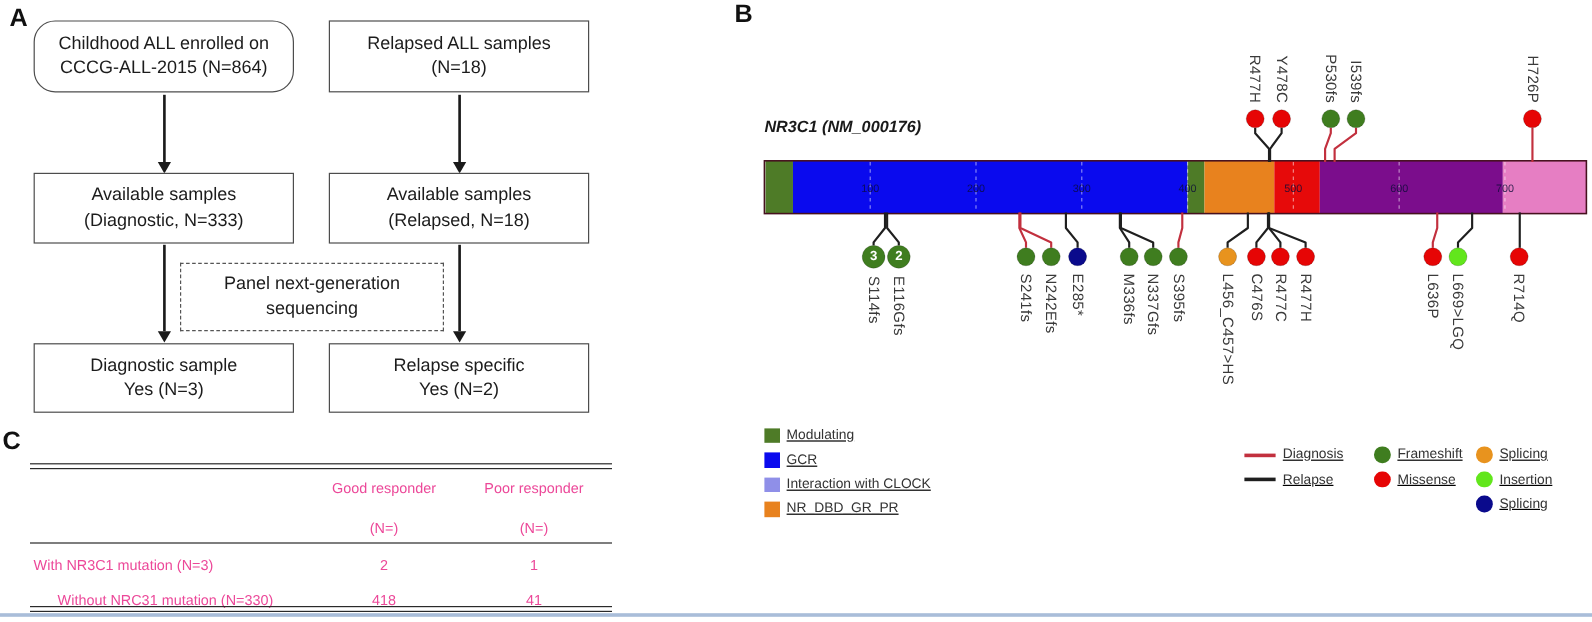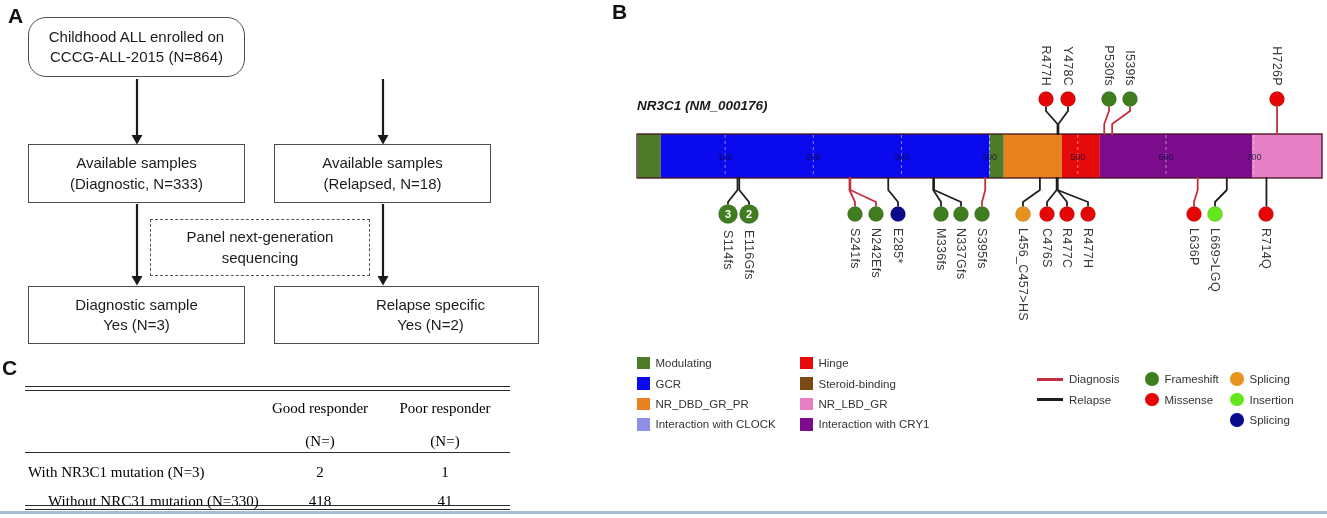--- a/index.html
+++ b/index.html
@@ -11,30 +11,30 @@
   .fbox{position:absolute;border:1.6px solid #4d4d4d;background:#fff;display:flex;
         flex-direction:column;align-items:center;justify-content:center;
         font-size:15px;line-height:1.35;color:#1c1c1c;text-align:center;}
   .fbox.dashed{border:1.6px dashed #555;text-align:center;}
   
   .bar-title{font:italic bold 13.5px "Liberation Sans",sans-serif;fill:#1a1a1a;}
   .mut-label{font:12.5px "Liberation Sans",sans-serif;fill:#3a3a3a;letter-spacing:.3px;}
   .tick-label{font:9px "Liberation Sans",sans-serif;fill:#0c0c38;opacity:.8;}
   .count-label{font:bold 11px "Liberation Sans",sans-serif;fill:#fff;}
   
-  .legend-col{position:absolute;}
+  .legend-col{position:absolute;text-decoration:underline;}
   .legend-row{display:flex;align-items:center;height:20.4px;gap:6px;}
   .swatch{width:12.5px;height:12.5px;flex:0 0 auto;}
   .line-swatch{width:26px;height:3px;flex:0 0 auto;}
   .circle-swatch{width:13.5px;height:13.5px;border-radius:50%;flex:0 0 auto;}
   .legend-row .lbl{font-size:11.5px;color:#333;white-space:nowrap;}
   
   .rule-double{position:absolute;height:3.2px;border-top:1.6px solid #2a2a2a;border-bottom:1.6px solid #2a2a2a;}
   .rule-single{position:absolute;height:0;border-top:1.6px solid #2a2a2a;}
-  .cell{position:absolute;font-size:15px;color:#000000;white-space:nowrap;font-family:Liberation Serif, serif;}
+  .cell{position:absolute;font-size:12px;color:#ec4899;white-space:nowrap;}
   .cell.center{text-align:center;}
   .bottom-strip{position:absolute;height:2.5px;background:#a9bdd9;}
 </style>
 </head>
 <body>
 
 <div class="stage">
 
   <div class="panel-label" style="left:8px;top:4px;">A</div>
 
@@ -54,37 +54,41 @@
     <g stroke="#1a1a1a" stroke-width="2.2">
       <line x1="383" y1="204" x2="383" y2="276"></line>
       <polygon points="377.5,276 388.5,276 383,285.5" fill="#1a1a1a" stroke="none"></polygon>
     </g>
   </svg>
 
   <div class="fbox" style="left:28px;top:17px;width:215px;height:58px;border-radius:18px;">
     <div>Childhood ALL enrolled on</div>
     <div>CCCG-ALL-2015 (N=864)</div>
   </div>
+  <div class="fbox" style="left:274px;top:17px;width:215px;height:58px;">
+    <div>Relapsed ALL samples</div>
+    <div>(N=18)</div>
+  </div>
   <div class="fbox" style="left:28px;top:144px;width:215px;height:57px;">
     <div>Available samples</div>
     <div>(Diagnostic, N=333)</div>
   </div>
   <div class="fbox" style="left:274px;top:144px;width:215px;height:57px;">
     <div>Available samples</div>
     <div>(Relapsed, N=18)</div>
   </div>
   <div class="fbox dashed" style="left:150px;top:219px;width:218px;height:55px;">
     <div>Panel next-generation</div>
     <div>sequencing</div>
   </div>
   <div class="fbox" style="left:28px;top:286px;width:215px;height:56px;">
     <div>Diagnostic sample</div>
     <div>Yes (N=3)</div>
   </div>
-  <div class="fbox" style="left:274px;top:286px;width:215px;height:56px;padding-left:48px;">
+  <div class="fbox" style="left:274px;top:286px;width:215px;height:56px;">
     <div>Relapse specific</div>
     <div>Yes (N=2)</div>
   </div>
 
   <div class="panel-label" style="left:612px;top:0px;">B</div>
   <svg id="lollipop" class="abs" style="left:610px;top:0;" width="717" height="360" viewBox="0 0 717 360">
       <text x="27" y="110" class="bar-title">NR3C1 (NM_000176)</text>
       <rect x="27.88159588159588" y="134" width="22.921492921492916" height="44" fill="#4E7B27"></rect>
       <rect x="50.8030888030888" y="134" width="328.83526383526385" height="44" fill="#0A0AEE"></rect>
       <rect x="379.6383526383526" y="134" width="14.105534105534105" height="44" fill="#4E7B27"></rect>
@@ -174,44 +178,26 @@
   <div id="legend-domains-col1" class="legend-col" style="left:637px;top:353px;">
       <div class="legend-row">
         <span class="swatch" style="background: rgb(78, 123, 39);"></span>
         <span class="lbl">Modulating</span>
       </div>
       <div class="legend-row">
         <span class="swatch" style="background: rgb(10, 10, 238);"></span>
         <span class="lbl">GCR</span>
       </div>
       <div class="legend-row">
+        <span class="swatch" style="background: rgb(143, 143, 232);"></span>
+        <span class="lbl">Interaction with CLOCK</span>
+      </div>
+      <div class="legend-row">
         <span class="swatch" style="background: rgb(232, 130, 30);"></span>
         <span class="lbl">NR_DBD_GR_PR</span>
-      </div>
-      <div class="legend-row">
-        <span class="swatch" style="background: rgb(143, 143, 232);"></span>
-        <span class="lbl">Interaction with CLOCK</span>
-      </div>
-    </div>
-  <div id="legend-domains-col2" class="legend-col" style="left:800px;top:353px;">
-      <div class="legend-row">
-        <span class="swatch" style="background: rgb(230, 10, 10);"></span>
-        <span class="lbl">Hinge</span>
-      </div>
-      <div class="legend-row">
-        <span class="swatch" style="background: rgb(122, 74, 20);"></span>
-        <span class="lbl">Steroid-binding</span>
-      </div>
-      <div class="legend-row">
-        <span class="swatch" style="background: rgb(230, 126, 195);"></span>
-        <span class="lbl">NR_LBD_GR</span>
-      </div>
-      <div class="legend-row">
-        <span class="swatch" style="background: rgb(123, 13, 140);"></span>
-        <span class="lbl">Interaction with CRY1</span>
       </div>
     </div>
   <div id="legend-types1" class="legend-col" style="left:1145px;top:369px;">
       <div class="legend-row">
         <span class="circle-swatch" style="background: rgb(63, 125, 31);"></span>
         <span class="lbl">Frameshift</span>
       </div>
       <div class="legend-row">
         <span class="circle-swatch" style="background: rgb(230, 5, 5);"></span>
         <span class="lbl">Missense</span>

